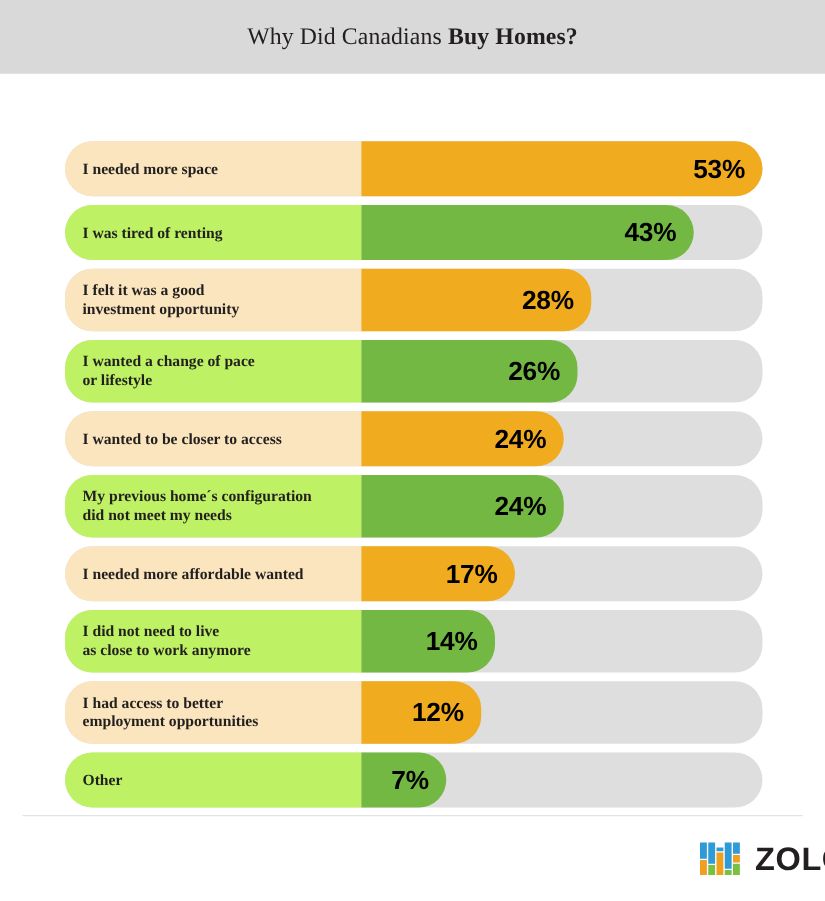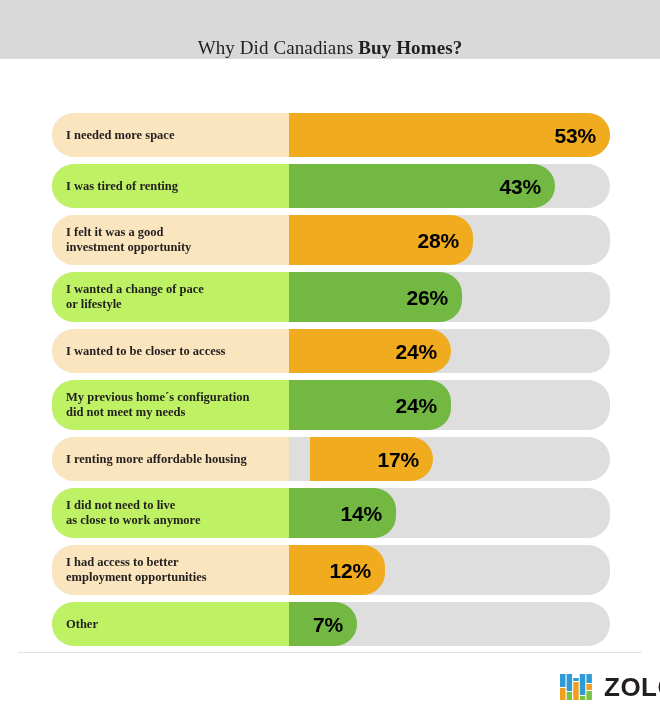--- a/index.html
+++ b/index.html
@@ -24,21 +24,21 @@
     height: 59px;
     background: #d9d9d9;
   }
   .header-title {
     position: absolute;
     left: 0;
     top: 0;
     width: 660px;
     height: 59px;
     display: flex;
-    align-items: flex-end;
+    align-items: center;
     justify-content: center;
     font-family: "Liberation Serif", "DejaVu Serif", serif;
     font-size: 19px;
     color: #231f20;
     letter-spacing: 0.1px;
     white-space: pre;
   }
   .header-title .t-light { font-weight: 400; }
   .header-title .t-bold  { font-weight: 700; }
 
@@ -217,25 +217,25 @@
       <div class="bar" style="width: 162px;">
         <span class="value-text">24%</span>
       </div>
       <div class="label-block">
         <span class="label-text">My previous home´s configuration
 did not meet my needs</span>
       </div>
     </div>
     <div class="row orange">
       <div class="track"></div>
-      <div class="bar" style="width: 123px; margin-left: 21px;">
+      <div class="bar" style="width: 123px;">
         <span class="value-text">17%</span>
       </div>
       <div class="label-block">
-        <span class="label-text">I renting more affordable housing</span>
+        <span class="label-text">I needed more affordable wanted</span>
       </div>
     </div>
     <div class="row green tall">
       <div class="track"></div>
       <div class="bar" style="width: 107px;">
         <span class="value-text">14%</span>
       </div>
       <div class="label-block">
         <span class="label-text">I did not need to live
 as close to work anymore</span>

